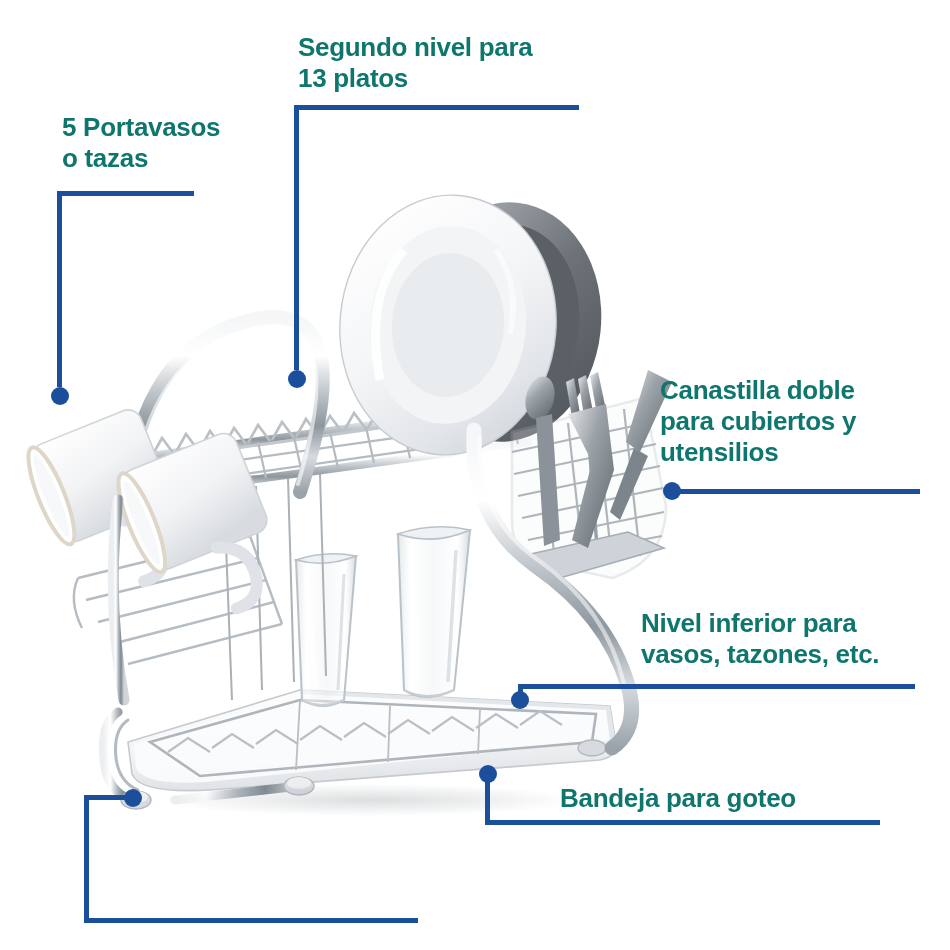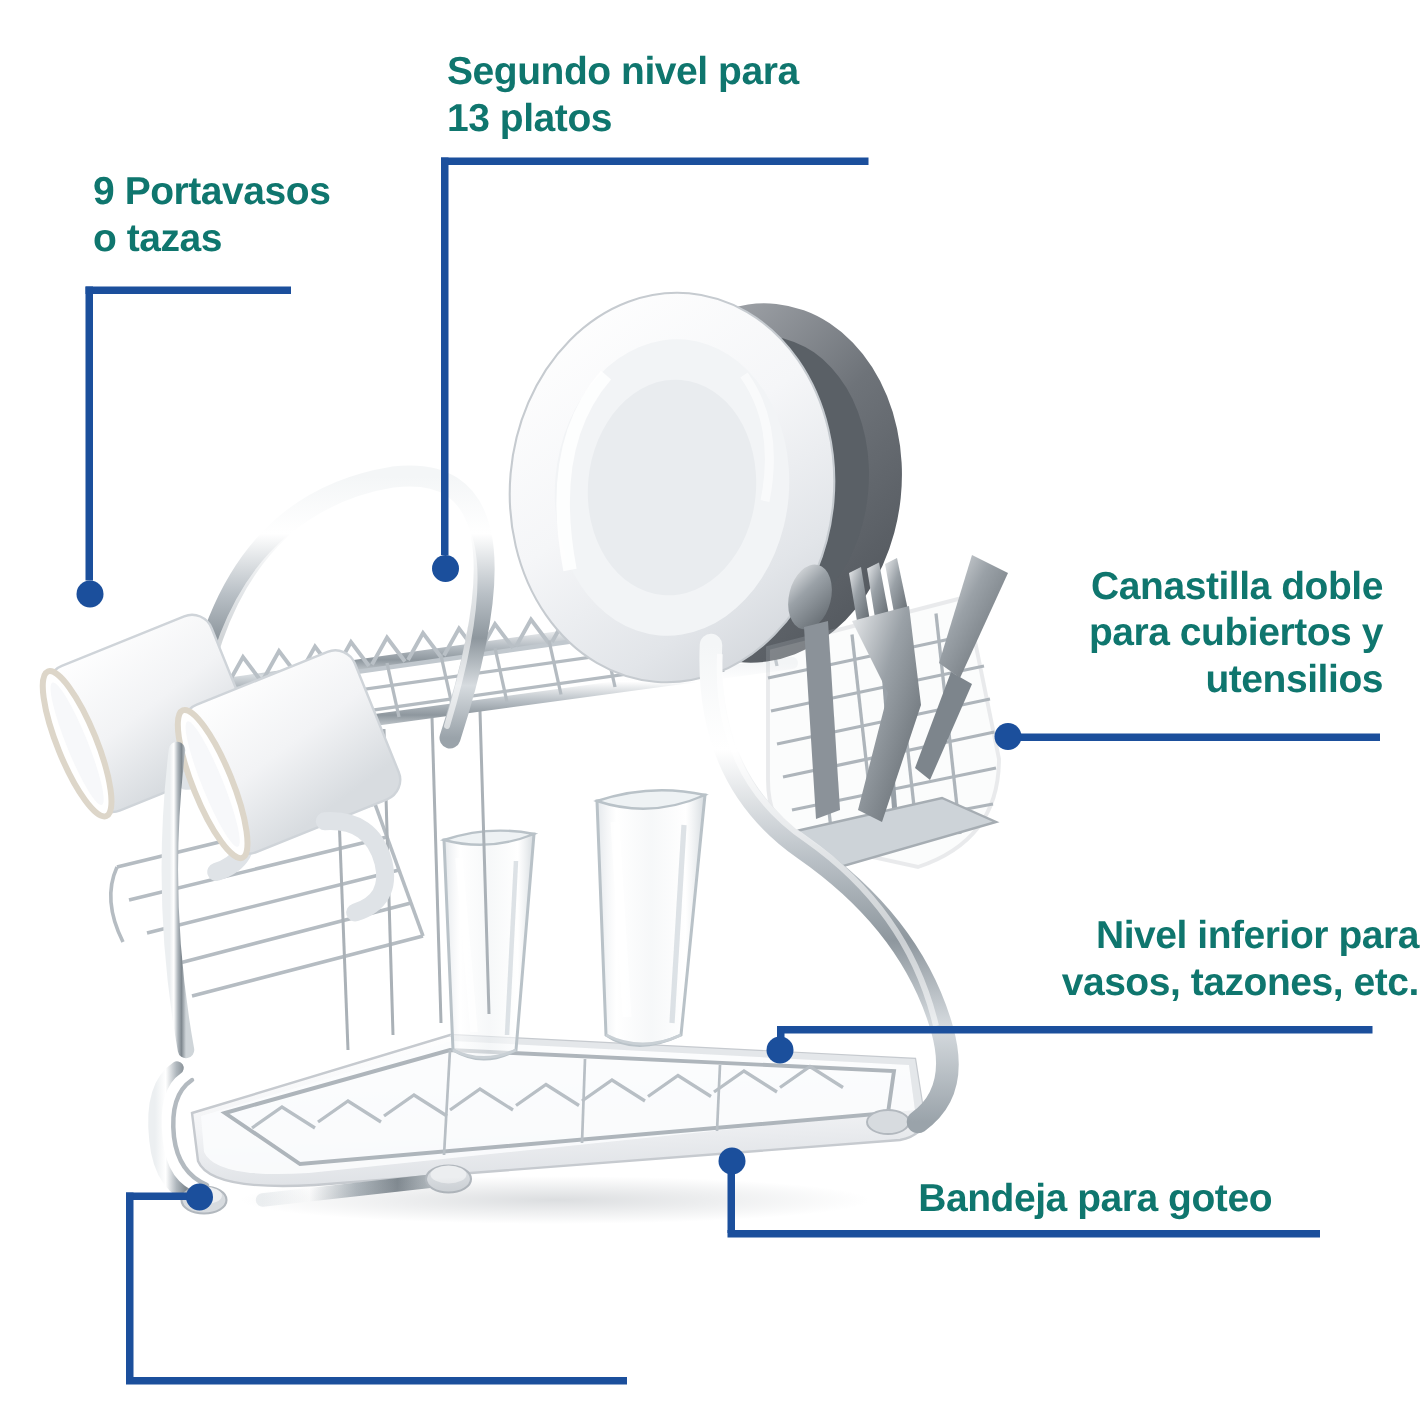--- a/index.html
+++ b/index.html
@@ -4,21 +4,21 @@
 <style>
   html,body{margin:0;padding:0;background:#fff;}
   body{width:950px;height:950px;position:relative;overflow:hidden;
        font-family:"Liberation Sans","DejaVu Sans",sans-serif;}
   #stage{position:absolute;left:0;top:0;width:950px;height:950px;background:#fff;}
 
   .callout-text{position:absolute;color:#0f766e;font-weight:700;
     font-family:"Liberation Sans Narrow","Liberation Sans",sans-serif;
     font-stretch:condensed;
     font-size:26px;line-height:31px;letter-spacing:-0.3px;white-space:pre-line;}
-  .ct-right{text-align:right;}
+  .ct-right{text-align:left;}
   .ct-left{text-align:left;}
 
   .ln{position:absolute;background:#1b4f9c;}
   .ln.h{height:5px;}
   .ln.v{width:5px;}
   .dot{position:absolute;width:18px;height:18px;border-radius:50%;background:#1b4f9c;}
 
   
   #product{position:absolute;left:0;top:0;width:950px;height:950px;}
   svg{display:block;}
@@ -278,21 +278,21 @@
       </g>
       <g>
         <path d="M118 500 Q106 600 124 700" fill="none" stroke="url(#chromeV)" stroke-width="11" stroke-linecap="round"></path>
       </g>
 
       <ellipse cx="370" cy="800" rx="210" ry="16" fill="url(#shadowG)"></ellipse>
     </g>
   </svg>
   </div>
 
-  <div class="callout-text ct-left" style="left:62px;top:112px;width:240px;">9 Portavasos
+  <div class="callout-text ct-left" style="left:62px;top:112px;width:240px;">5 Portavasos
 o tazas</div>
   <div class="ln h" style="left:57px;top:191px;width:137px;"></div>
   <div class="ln v" style="left:57px;top:191px;height:196px;"></div>
   <div class="dot" style="left:51px;top:387px;"></div>
 
   <div class="callout-text ct-left" style="left:298px;top:32px;width:300px;">Segundo nivel para
 13 platos</div>
   <div class="ln h" style="left:294px;top:105px;width:285px;"></div>
   <div class="ln v" style="left:294px;top:105px;height:265px;"></div>
   <div class="dot" style="left:288px;top:370px;"></div>
@@ -302,21 +302,21 @@
 utensilios</div>
   <div class="ln h" style="left:672px;top:489px;width:248px;"></div>
   <div class="dot" style="left:663px;top:482px;"></div>
 
   <div class="callout-text ct-right" style="left:641px;top:608px;width:305px;">Nivel inferior para
 vasos, tazones, etc.</div>
   <div class="ln h" style="left:518px;top:684px;width:397px;"></div>
   <div class="ln v" style="left:518px;top:684px;height:14px;"></div>
   <div class="dot" style="left:511px;top:691px;"></div>
 
-  <div class="callout-text ct-right" style="left:528px;top:783px;width:320px;">Bandeja para goteo</div>
+  <div class="callout-text ct-right" style="left:560px;top:783px;width:320px;">Bandeja para goteo</div>
   <div class="ln h" style="left:485px;top:820px;width:395px;"></div>
   <div class="ln v" style="left:485px;top:774px;height:48px;"></div>
   <div class="dot" style="left:479px;top:765px;"></div>
 
   <div class="ln h" style="left:84px;top:795px;width:46px;"></div>
   <div class="ln v" style="left:84px;top:795px;height:127px;"></div>
   <div class="ln h" style="left:84px;top:918px;width:334px;"></div>
   <div class="dot" style="left:124px;top:789px;"></div>
 
 </div>

